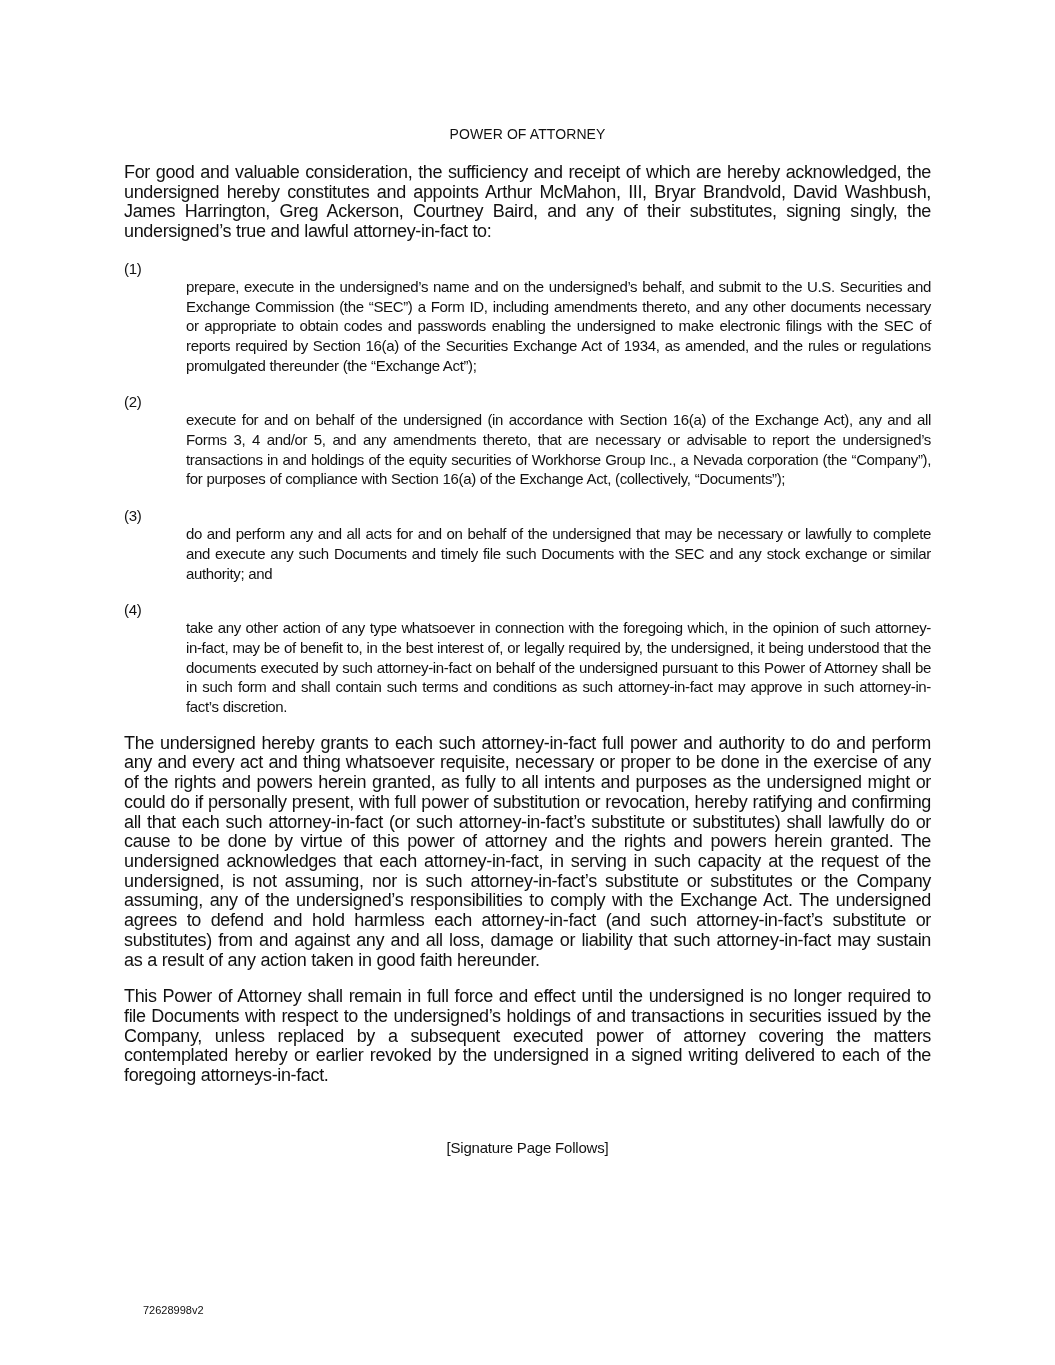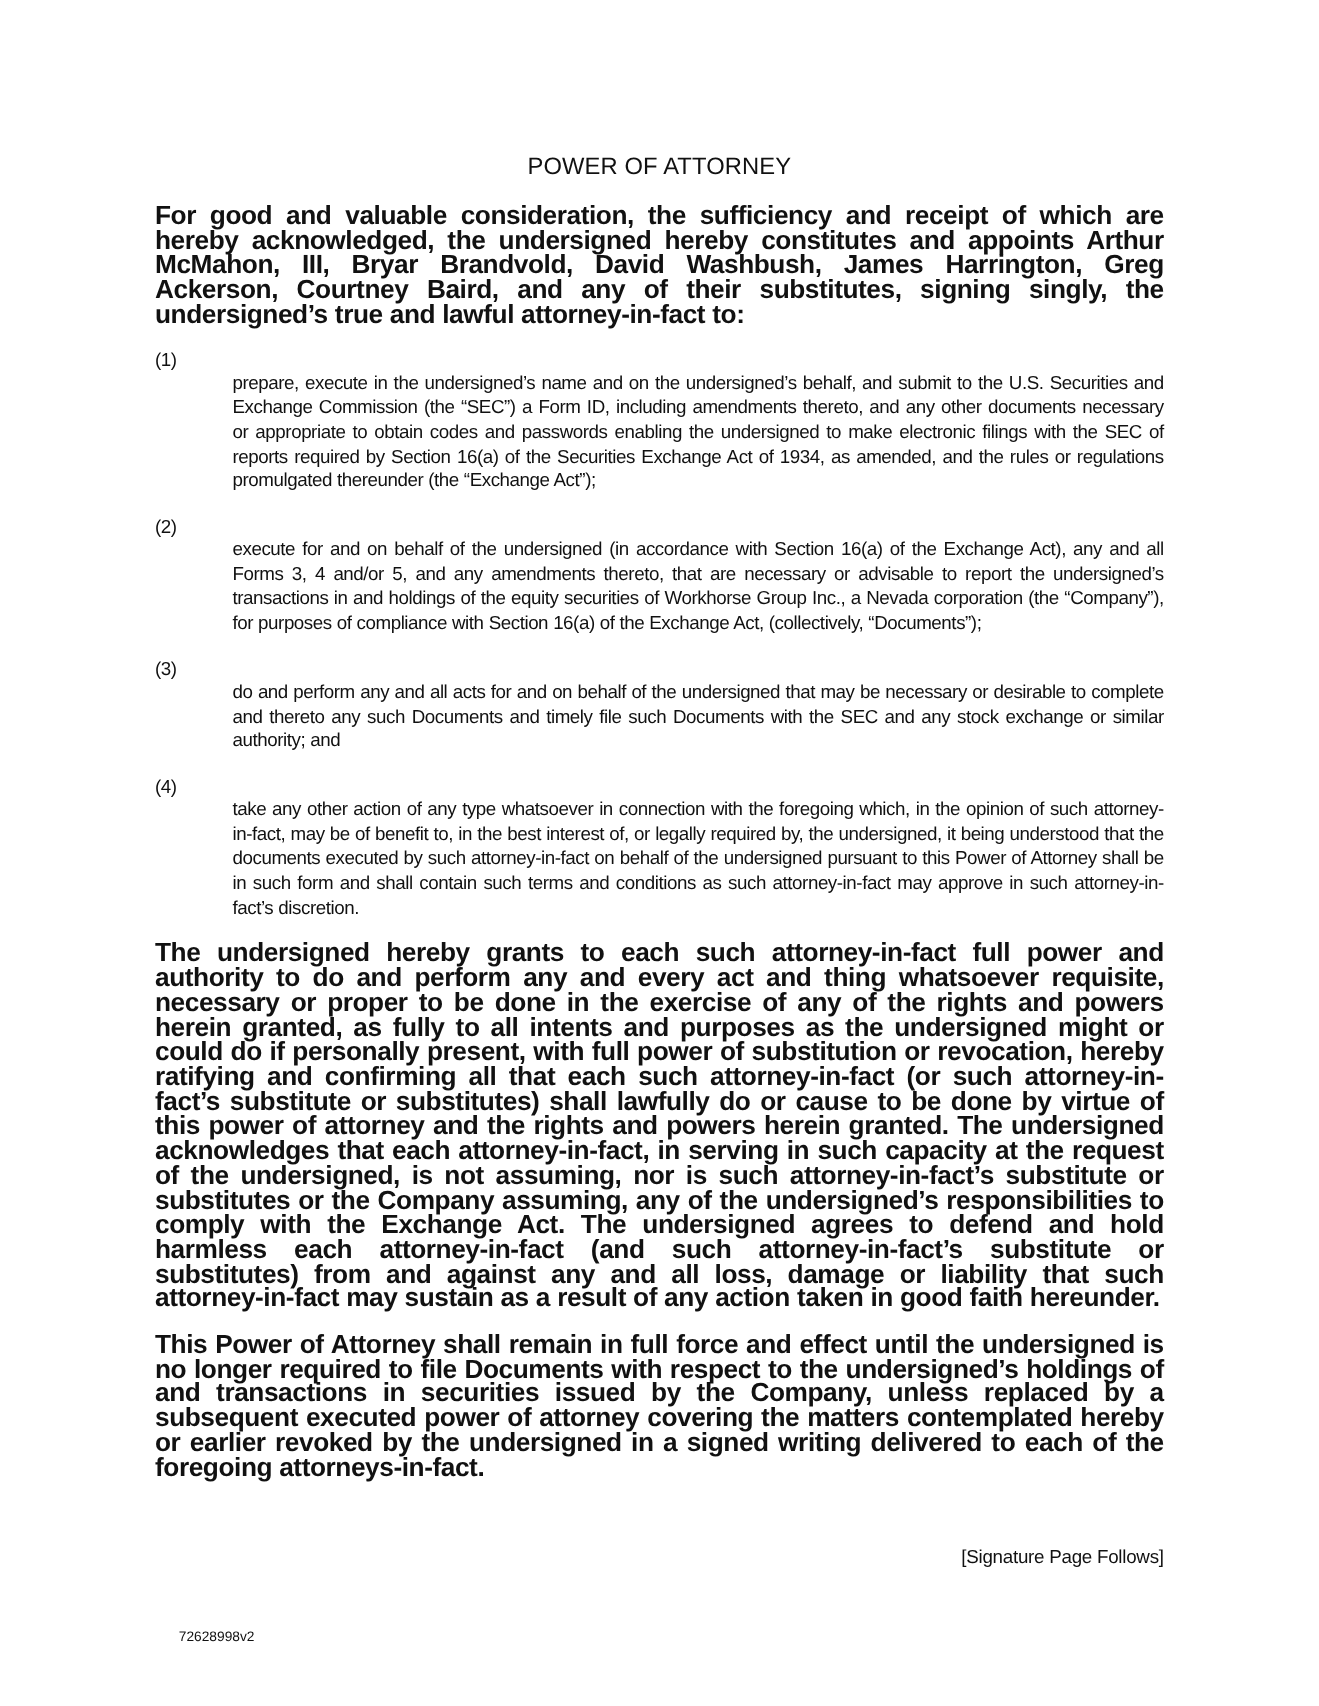--- a/index.html
+++ b/index.html
@@ -16,33 +16,32 @@
       color: #111111;
     }
     .page {
       position: absolute;
       left: 124px;
       top: 124px;
       width: 807px;
     }
     .title {
       text-align: center;
-      font-size: 19px;
+      font-size: 14px;
       line-height: 20px;
       margin: 0 0 19px 0;
       letter-spacing: 0.1px;
     }
     .para {
-      font-size: 21px;
+      font-size: 18px;
       line-height: 19.7px;
       text-align: justify;
       margin: 0 0 17px 0;
       letter-spacing: -0.35px;
       word-spacing: 0.2px;
-      font-weight: bold;
     }
     .list {
       margin: 0;
       padding: 0;
       list-style: none;
     }
     .list-item {
       display: flex;
       margin: 0 0 17px 0;
       font-size: 15px;
@@ -53,21 +52,21 @@
     .list-num {
       width: 62px;
       flex: 0 0 62px;
     }
     .list-text {
       flex: 1 1 auto;
       text-align: justify;
       margin-top: 18px;
     }
     .signature-note {
-      text-align: right;
+      text-align: center;
       font-size: 15px;
       line-height: 20px;
       margin-top: 52px;
       letter-spacing: -0.2px;
     }
     .doc-id {
       position: absolute;
       left: 124px;
       top: 1303px;
       font-size: 11px;
@@ -88,21 +87,21 @@
     <li class="list-item">
       <span class="list-num">(1)</span>
       <span class="list-text">prepare, execute in the undersigned’s name and on the undersigned’s behalf, and submit to the U.S. Securities and Exchange Commission (the “SEC”) a Form ID, including amendments thereto, and any other documents necessary or appropriate to obtain codes and passwords enabling the undersigned to make electronic filings with the SEC of reports required by Section 16(a) of the Securities Exchange Act of 1934, as amended, and the rules or regulations promulgated thereunder (the “Exchange Act”);</span>
     </li>
     <li class="list-item">
       <span class="list-num">(2)</span>
       <span class="list-text">execute for and on behalf of the undersigned (in accordance with Section 16(a) of the Exchange Act), any and all Forms 3, 4 and/or 5, and any amendments thereto, that are necessary or advisable to report the undersigned’s transactions in and holdings of the equity securities of Workhorse Group Inc., a Nevada corporation (the “Company”), for purposes of compliance with Section 16(a) of the Exchange Act, (collectively, “Documents”);</span>
     </li>
     <li class="list-item">
       <span class="list-num">(3)</span>
-      <span class="list-text">do and perform any and all acts for and on behalf of the undersigned that may be necessary or desirable to complete and thereto any such Documents and timely file such Documents with the SEC and any stock exchange or similar authority; and</span>
+      <span class="list-text">do and perform any and all acts for and on behalf of the undersigned that may be necessary or lawfully to complete and execute any such Documents and timely file such Documents with the SEC and any stock exchange or similar authority; and</span>
     </li>
     <li class="list-item">
       <span class="list-num">(4)</span>
       <span class="list-text">take any other action of any type whatsoever in connection with the foregoing which, in the opinion of such attorney-in-fact, may be of benefit to, in the best interest of, or legally required by, the undersigned, it being understood that the documents executed by such attorney-in-fact on behalf of the undersigned pursuant to this Power of Attorney shall be in such form and shall contain such terms and conditions as such attorney-in-fact may approve in such attorney-in-fact’s discretion.</span>
     </li>
   </ol>
 
   <p class="para">The undersigned hereby grants to each such attorney-in-fact full power and authority to do and perform any and every act and thing whatsoever requisite, necessary or proper to be done in the exercise of any of the rights and powers herein granted, as fully to all intents and purposes as the undersigned might or could do if personally present, with full power of substitution or revocation, hereby ratifying and confirming all that each such attorney-in-fact (or such attorney-in-fact’s substitute or substitutes) shall lawfully do or cause to be done by virtue of this power of attorney and the rights and powers herein granted. The undersigned acknowledges that each attorney-in-fact, in serving in such capacity at the request of the undersigned, is not assuming, nor is such attorney-in-fact’s substitute or substitutes or the Company assuming, any of the undersigned’s responsibilities to comply with the Exchange Act. The undersigned agrees to defend and hold harmless each attorney-in-fact (and such attorney-in-fact’s substitute or substitutes) from and against any and all loss, damage or liability that such attorney-in-fact may sustain as a result of any action taken in good faith hereunder.</p>
 
   <p class="para">This Power of Attorney shall remain in full force and effect until the undersigned is no longer required to file Documents with respect to the undersigned’s holdings of and transactions in securities issued by the Company, unless replaced by a subsequent executed power of attorney covering the matters contemplated hereby or earlier revoked by the undersigned in a signed writing delivered to each of the foregoing attorneys-in-fact.</p>

